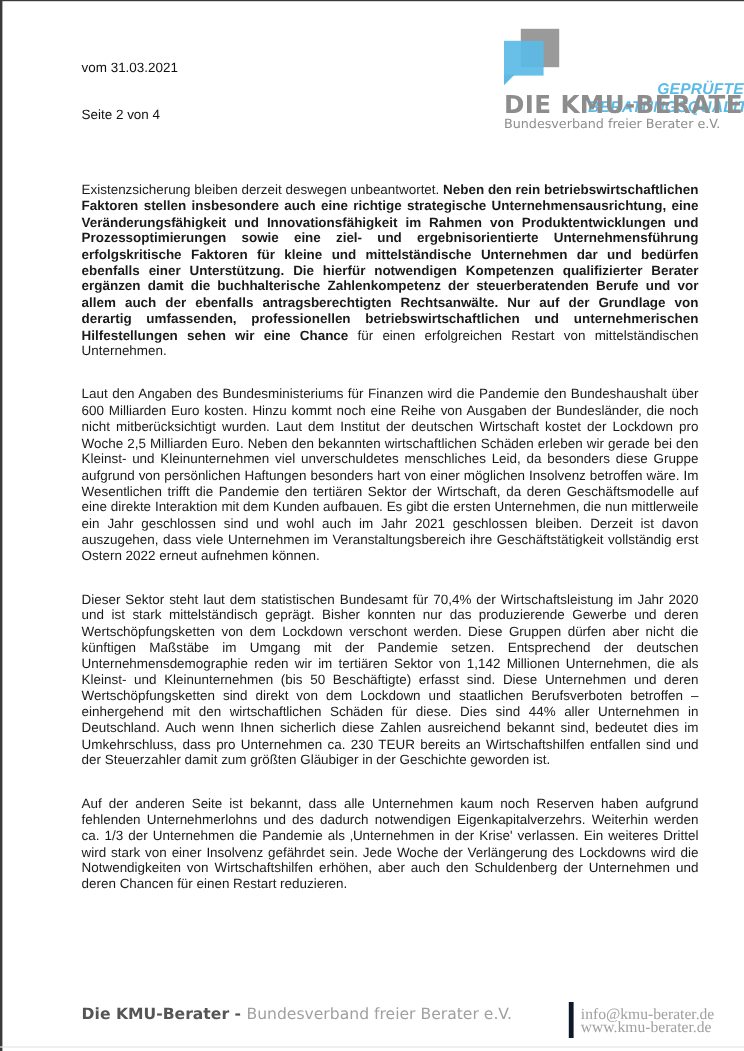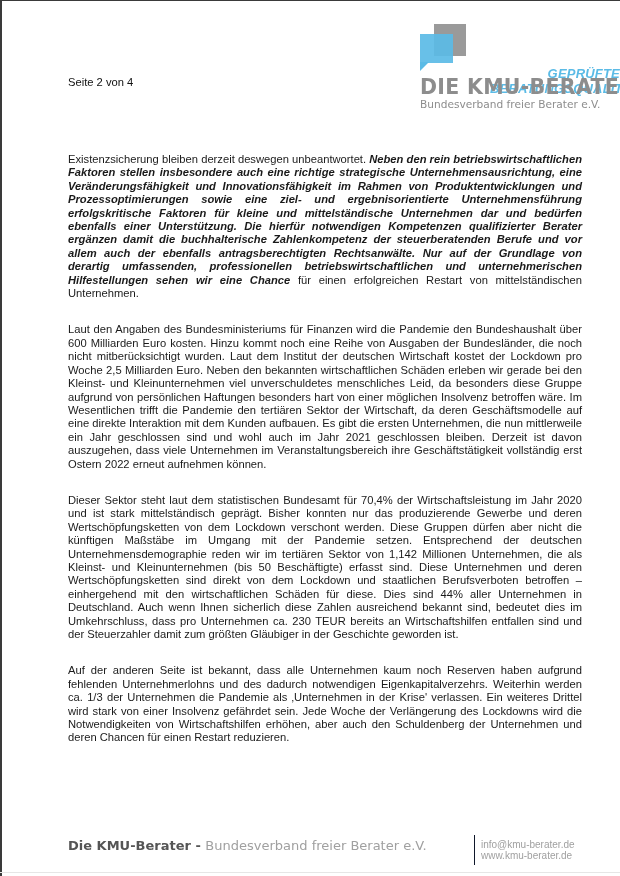--- a/index.html
+++ b/index.html
@@ -24,33 +24,34 @@
     border-top: 9px solid #5bbbe6; border-right: 9px solid transparent; }
   .logo .tagline { position: absolute; left: 70px; top: 42px; font-size: 13px; font-weight: bold; font-style: italic; color: #5bbbe6; letter-spacing: .2px; width: 130px; text-align: right;}
   .logo .brand { position: absolute; left: 0; top: 51px; font-size: 20.5px; font-weight: bold; color: #8d8d8d; letter-spacing: .3px; white-space: nowrap; font-family: "DejaVu Sans", sans-serif;}
   .logo .subbrand { position: absolute; left: 0; top: 74px; font-size: 10.6px; color: #8d8d8d; white-space: nowrap; font-family: "DejaVu Sans", sans-serif;}
   .body-text {
     position: absolute; left: 68px; top: 153px; width: 514px;
     font-size: 11.2px; line-height: 13.4px; color: #1a1a1a;
     text-align: justify;
   }
   .body-text p { margin: 0 0 23px 0; }
-  .body-text b { font-weight: bold; font-style: italic; }
+  .body-text b { font-weight: bold; }
   .footer { position: absolute; left: 68px; top: 840px; font-size: 13px; line-height: 11px; color: #a0a0a0; font-family: "DejaVu Sans", sans-serif;}
   .footer .strong { color: #555; font-weight: bold; }
-  .footer-right { position: absolute; left: 474px; top: 835px; border-left: 1px solid #0f172a; padding-left: 6px; font-size: 10px; line-height: 11px; color: #a0a0a0; font-family: Liberation Sans, sans-serif; padding-top: 4px; padding-bottom: 4px;}
+  .footer-right { position: absolute; left: 474px; top: 835px; border-left: 4px solid #0f172a; padding-left: 6px; font-size: 13px; line-height: 11px; color: #a0a0a0; font-family: Liberation Serif, serif; padding-top: 4px; padding-bottom: 4px;}
   .footer-bottom-line { position: absolute; left: 0; top: 872px; width: 620px; height: 1px; background: #e6e6e6; }
 </style>
 </head>
 <body>
 
 <div class="page-border-top"></div>
 <div class="page-border-left"></div>
 
 <div class="header-meta">
+  <div>vom 31.03.2021</div>
   <div class="page-num">Seite 2 von 4</div>
 </div>
 
 <div class="logo">
   <div class="sq-gray"></div>
   <div class="sq-blue"></div>
   <div class="sq-tail"></div>
   <div class="tagline">GEPRÜFTE BERATUNGSQUALITÄT</div>
   <div class="brand">DIE KMU-BERATER</div>
   <div class="subbrand">Bundesverband freier Berater e.V.</div>

